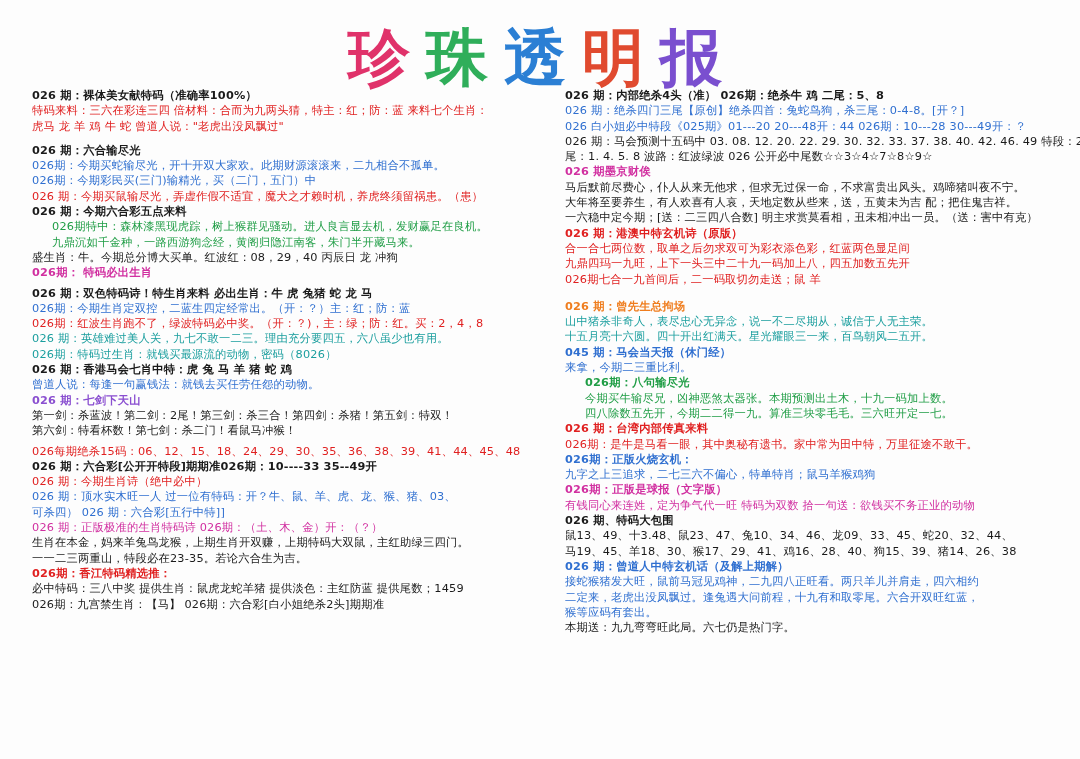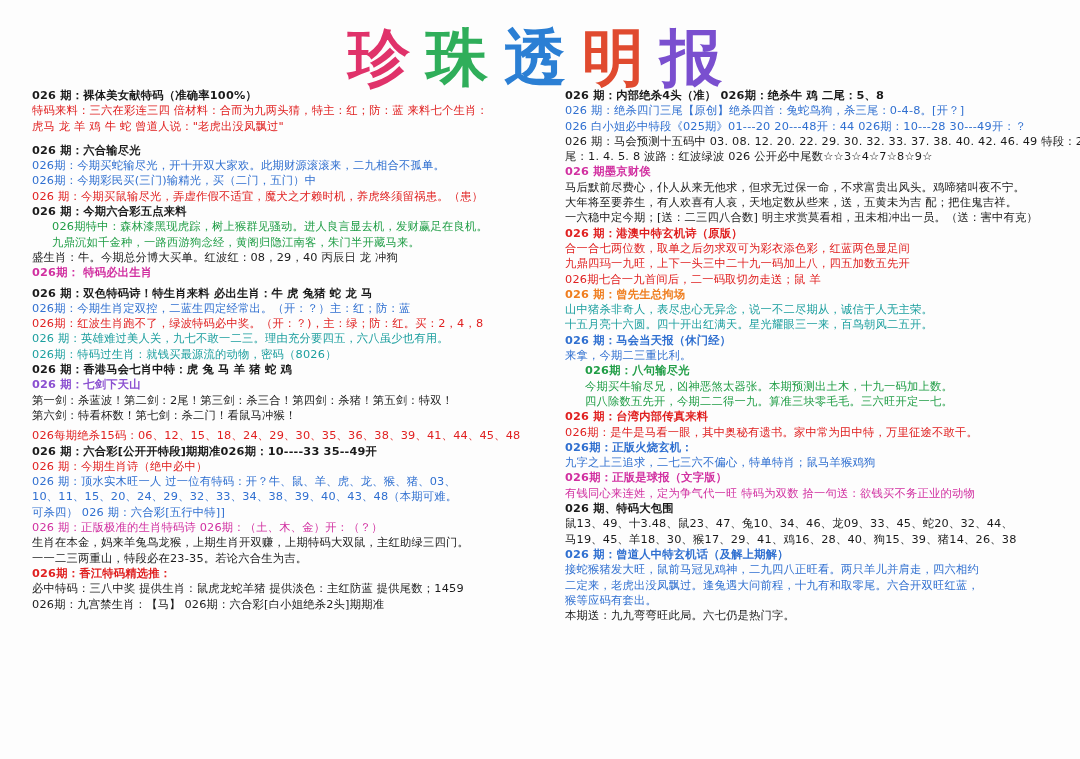--- a/index.html
+++ b/index.html
@@ -59,21 +59,21 @@
   }
   .gap{height:9px;}
   .gap-s{height:5px;}
 
   
   .c-dark{color:#1a1a1a;}
   .c-red{color:#e02020;}
   .c-blue{color:#2f6fd0;}
   .c-teal{color:#1a9e9e;}
   .c-green{color:#1f9d45;margin-left:20px;}
-  .c-orange{color:#ef7d1e;}
+  .c-orange{color:#ef7d1e;margin-top:12px;}
   .c-purple{color:#8a4fd0;}
   .c-magenta{color:#d12fa0;}
   .bold{font-weight:bold;}
 </style>
 </head>
 <body>
 
 <div class="page">
 
   <div class="title-wrap">
@@ -97,29 +97,29 @@
         <div class="line c-green">九鼎沉如千金种，一路西游狗念经，黄阁归隐江南客，朱门半开藏马来。</div>
         <div class="line c-dark">盛生肖：牛。今期总分博大买单。红波红：08，29，40 丙辰日  龙 冲狗</div>
         <div class="line c-magenta bold">026期：  特码必出生肖</div>
         <div class="gap-s"></div>
         <div class="line c-dark bold">026 期：双色特码诗！特生肖来料            必出生肖：牛 虎 兔猪 蛇 龙 马</div>
         <div class="line c-blue">026期：今期生肖定双控，二蓝生四定经常出。（开：？）主：红；防：蓝</div>
         <div class="line c-red">026期：红波生肖跑不了，绿波特码必中奖。（开：？)，主：绿；防：红。买：2，4，8</div>
         <div class="line c-teal">026 期：英雄难过美人关，九七不敢一二三。理由充分要四五，六八虽少也有用。</div>
         <div class="line c-teal">026期：特码过生肖：就钱买最源流的动物，密码（8026）</div>
         <div class="line c-dark bold">026 期：香港马会七肖中特：虎 兔 马 羊 猪 蛇 鸡</div>
+        <div class="line c-blue">曾道人说：每逢一句赢钱法：就钱去买任劳任怨的动物。</div>
         <div class="line c-purple bold">026 期：七剑下天山</div>
         <div class="line c-dark">第一剑：杀蓝波！第二剑：2尾！第三剑：杀三合！第四剑：杀猪！第五剑：特双！</div>
         <div class="line c-dark">第六剑：特看杯数！第七剑：杀二门！看鼠马冲猴！</div>
         <div class="gap-s"></div>
         <div class="line c-red">026每期绝杀15码：06、12、15、18、24、29、30、35、36、38、39、41、44、45、48</div>
         <div class="line c-dark bold">026 期：六合彩[公开开特段]期期准026期：10----33 35--49开</div>
         <div class="line c-red">026 期：今期生肖诗（绝中必中）</div>
         <div class="line c-blue">026 期：顶水实木旺一人 过一位有特码：开？牛、鼠、羊、虎、龙、猴、猪、03、</div>
-        <div class="line c-blue">10、11、15、20、24、29、32、33、34、38、39、40、43、48（本期可难。</div>
         <div class="line c-blue">可杀四）                              026 期：六合彩[五行中特]]</div>
         <div class="line c-magenta">026 期：正版极准的生肖特码诗        026期：（土、木、金）开：（？）</div>
         <div class="line c-dark">生肖在本金，妈来羊兔鸟龙猴，上期生肖开双赚，上期特码大双鼠，主红助绿三四门。</div>
         <div class="line c-dark">一一二三两重山，特段必在23-35。若论六合生为吉。</div>
         <div class="line c-red bold">026期：香江特码精选推：</div>
         <div class="line c-dark">必中特码：三八中奖 提供生肖：鼠虎龙蛇羊猪 提供淡色：主红防蓝 提供尾数；1459</div>
         <div class="line c-dark">026期：九宫禁生肖：【马】 026期：六合彩[白小姐绝杀2头]期期准</div>
       </div>
     <div class="col right" id="col-right">
         <div class="line c-dark bold">026 期：内部绝杀4头（准）            026期：绝杀牛 鸡      二尾：5、8</div>
@@ -131,21 +131,21 @@
         <div class="line c-dark">马后默前尽费心，仆人从来无他求，但求无过保一命，不求富贵出风头。鸡啼猪叫夜不宁。</div>
         <div class="line c-dark">大年将至要养生，有人欢喜有人哀，天地定数从些来，送，五黄未为吉 配；把住鬼吉祥。</div>
         <div class="line c-dark">一六稳中定今期；[送：二三四八合数] 明主求赏莫看相，丑未相冲出一员。（送：害中有克）</div>
         <div class="line c-red bold">026 期：港澳中特玄机诗（原版）</div>
         <div class="line c-red">合一合七两位数，取单之后勿求双可为彩衣添色彩，红蓝两色显足间</div>
         <div class="line c-red">九鼎四玛一九旺，上下一头三中二十九一码加上八，四五加数五先开</div>
         <div class="line c-red">026期七合一九首间后，二一码取切勿走送；鼠 羊</div>
         <div class="line c-orange bold">026 期：曾先生总拘场</div>
         <div class="line c-teal">山中猪杀非奇人，表尽忠心无异念，说一不二尽期从，诚信于人无主荣。</div>
         <div class="line c-teal">十五月亮十六圆。四十开出红满天。星光耀眼三一来，百鸟朝风二五开。</div>
-        <div class="line c-blue bold">026 期：马会当天报（休门经）</div>
+        <div class="line c-blue bold">045 期：马会当天报（休门经）</div>
         <div class="line c-blue">来拿，今期二三重比利。</div>
         <div class="line c-green bold">026期：八句输尽光</div>
         <div class="line c-green">今期买牛输尽兄，凶神恶煞太器张。本期预测出土木，十九一码加上数。</div>
         <div class="line c-green">四八除数五先开，今期二二得一九。算准三块零毛毛。三六旺开定一七。</div>
         <div class="line c-red bold">026 期：台湾内部传真来料</div>
         <div class="line c-red">026期：是牛是马看一眼，其中奥秘有遗书。家中常为田中特，万里征途不敢干。</div>
         <div class="line c-blue bold">026期：正版火烧玄机：</div>
         <div class="line c-blue">九字之上三追求，二七三六不偏心，特单特肖；鼠马羊猴鸡狗</div>
         <div class="line c-magenta bold">026期：正版是球报（文字版）</div>
         <div class="line c-magenta">有钱同心来连姓，定为争气代一旺 特码为双数 拾一句送：欲钱买不务正业的动物</div>

